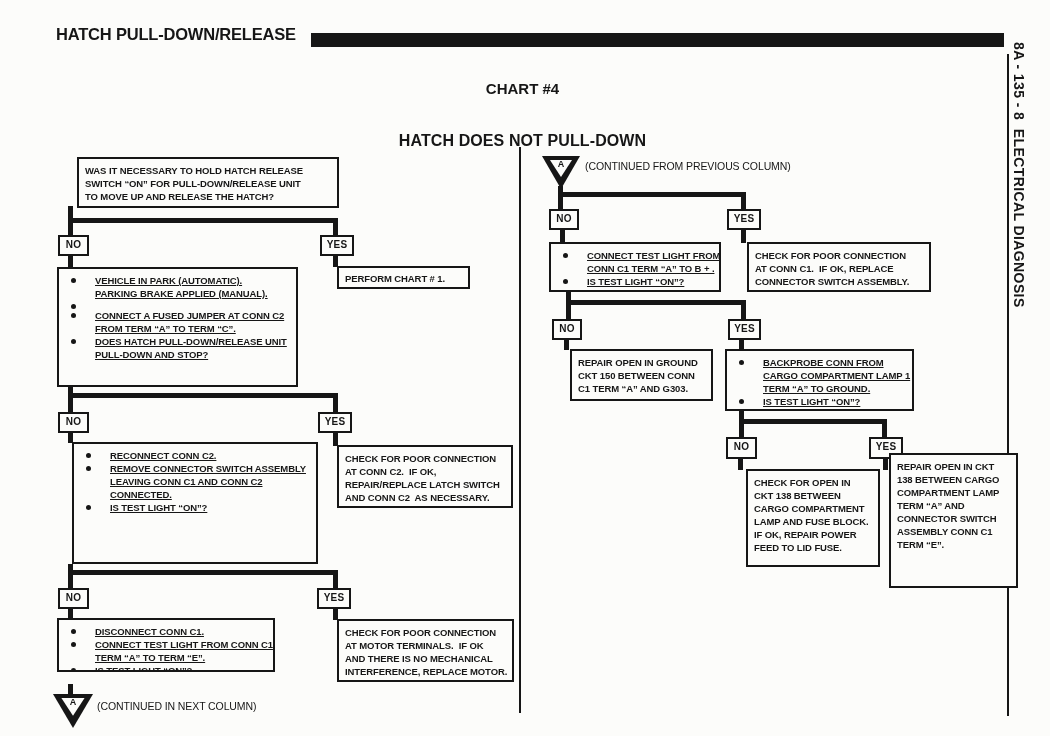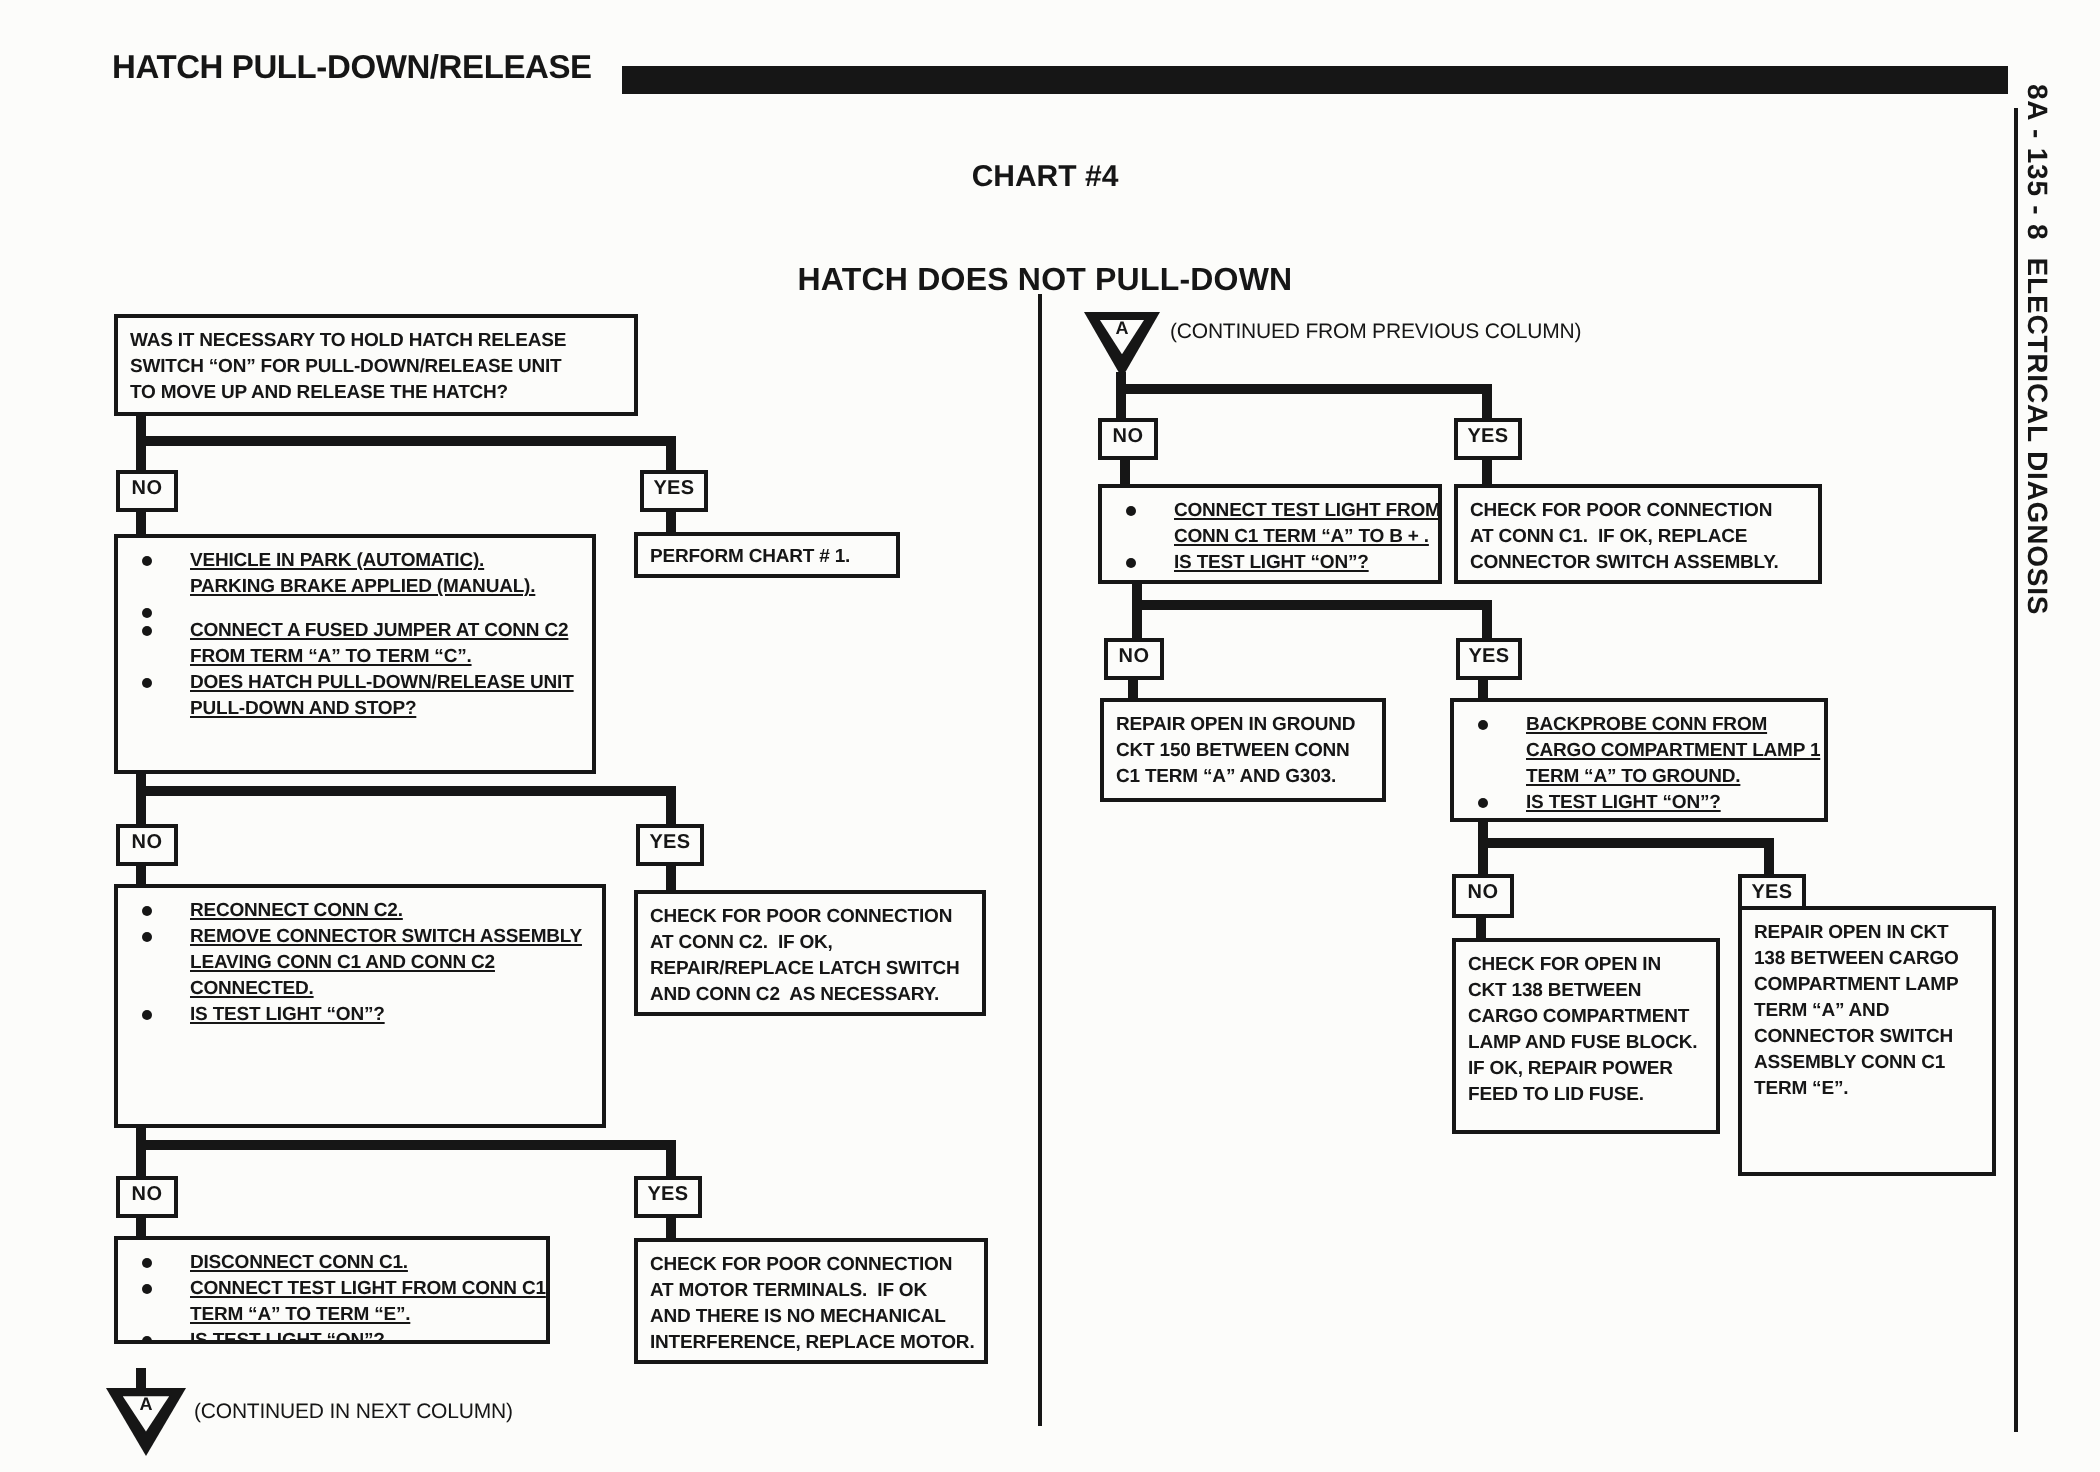--- a/index.html
+++ b/index.html
@@ -27,21 +27,21 @@
     font-size:15px;font-weight:700;}
   .chart-sub{position:absolute;left:360px;top:112px;width:325px;text-align:center;
     font-size:16px;font-weight:700;letter-spacing:0.1px;margin-top:20px;}
   .divider{position:absolute;left:519px;top:147px;width:2px;height:566px;background:var(--ink);}
   .ln{position:absolute;background:var(--ink);}
   .box{
     position:absolute;border:2px solid var(--ink);background:var(--paper);
     font-size:9.5px;font-weight:700;line-height:13px;letter-spacing:-0.1px;
     padding:5px 6px;overflow:hidden;
   }
-  .box.txt{white-space:pre;}
+  .box.txt{white-space:pre;margin-left:20px;}
   .tag{
     position:absolute;border:2px solid var(--ink);background:var(--paper);
     font-size:10px;font-weight:700;text-align:center;line-height:16px;
     letter-spacing:0.2px;
   }
   .bi{display:flex;align-items:flex-start;}
   .dot{flex:none;width:5px;height:5px;border-radius:50%;background:var(--ink);
     margin:4px 0 0 6px;}
   .bt{white-space:pre;margin-left:19px;text-decoration:underline;}
   .cap{position:absolute;font-size:10.5px;font-weight:400;letter-spacing:-0.1px;white-space:pre;}
@@ -112,21 +112,21 @@
     <div class="bi">
         <span class="dot"></span>
         <span class="bt">DOES HATCH PULL-DOWN/RELEASE UNIT
 PULL-DOWN AND STOP?</span>
       </div>
   </div>
 
   <div class="tag" style="left:58px;top:412px;width:31px;height:21px">NO</div>
   <div class="tag" style="left:318px;top:412px;width:34px;height:21px">YES</div>
 
-  <div class="box" style="left:57px;top:442px;width:246px;height:122px">
+  <div class="box" style="left:72px;top:442px;width:246px;height:122px">
     <div class="bi">
         <span class="dot"></span>
         <span class="bt">RECONNECT CONN C2.</span>
       </div>
     <div class="bi">
         <span class="dot"></span>
         <span class="bt">REMOVE CONNECTOR SWITCH ASSEMBLY
 LEAVING CONN C1 AND CONN C2
 CONNECTED.</span>
       </div>

